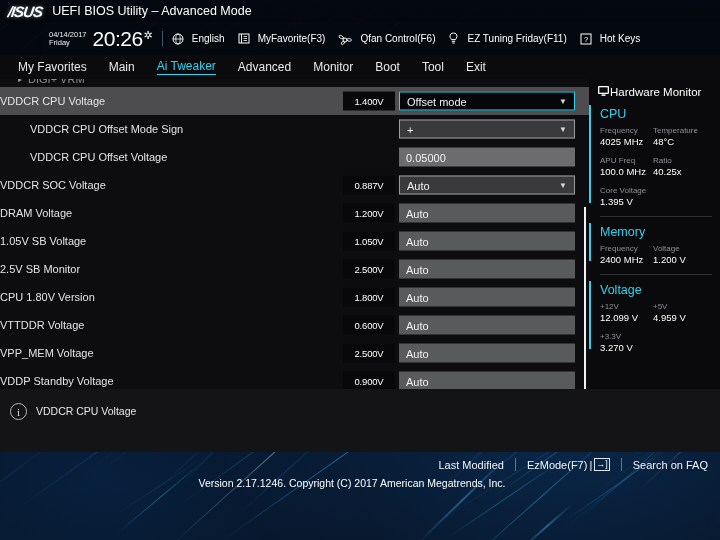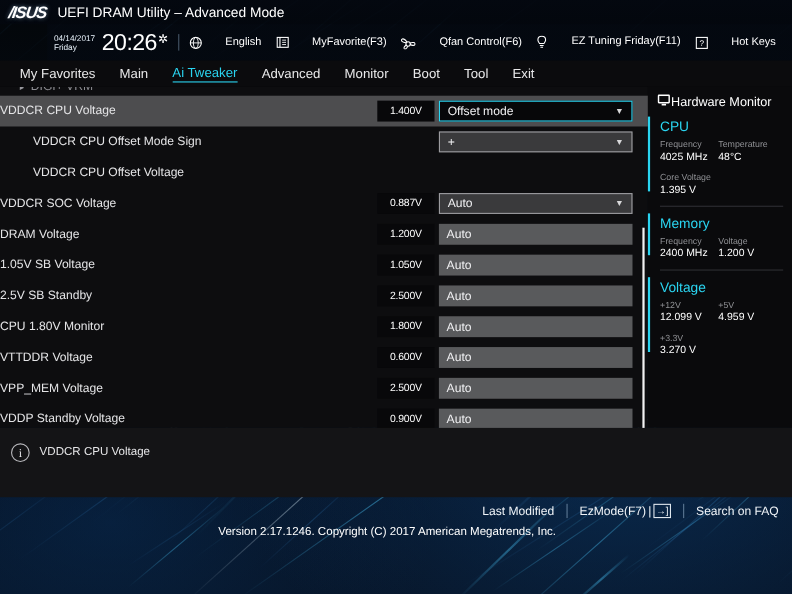--- a/index.html
+++ b/index.html
@@ -48,21 +48,21 @@
     position: relative; height: 33px;
     display: flex; align-items: center; padding-left: 6px;
     background: linear-gradient(180deg, rgba(4,9,18,.70), rgba(4,9,18,.55));
     color: #fff;
     margin-left: 43px;
   }
   .dt { display: flex; flex-direction: column; line-height: 1.05; font-size: 7.5px; color: #e8f2fb; }
   .clock { font-size: 21px; color: #fff; margin-left: 6px; letter-spacing: -.5px; }
   .gear { margin-left: 1px; margin-top: -7px; font-size: 11px; color: #fff; }
   .vsep { width: 1px; height: 15px; background: rgba(150,180,210,.45); margin: 0 9px; }
-  .tb-item { display: flex; gap: 21px; font-size: 10px; color: #fff; margin-right: 13px; white-space: nowrap; }
+  .tb-item { display: flex; align-items: center; gap: 8px; font-size: 10px; color: #fff; margin-right: 13px; white-space: nowrap; }
   .tb-item svg { display: block; }
 
   
   .navbar {
     position: relative; height: 24px;
     background: #0b0b0d;
     display: flex; align-items: center; padding-left: 18px; gap: 22px;
   }
   .tab { font-size: 12px; color: #e9e9ea; white-space: nowrap; padding-bottom: 1px; }
   .tab.active { color: #2ad4f0; border-bottom: 1px solid #2ad4f0; }
@@ -251,21 +251,21 @@
       <div class="streak dim" style="top:23.992705356326283px;left:262.7582837560951px;width:121.61912921425846px;transform:rotate(-35.085462572558534deg);opacity:0.37"></div>
       <div class="streak dim" style="top:8.04173946755088px;left:680.1474520937295px;width:96.99590208334658px;transform:rotate(-40.641110305972916deg);opacity:0.34"></div>
       <div class="streak dim" style="top:38.14594985830875px;left:562.2474625530874px;width:157.80243878616133px;transform:rotate(-41.59881878439282deg);opacity:0.39"></div>
       <div class="streak dim" style="top:26.02344275732685px;left:146.34084233378098px;width:66.85109735319908px;transform:rotate(-30.934578180748307deg);opacity:0.16"></div>
       <div class="streak dim" style="top:55.408452775053895px;left:190.23925553552772px;width:194.25594813388585px;transform:rotate(-34.412728788523346deg);opacity:0.32"></div>
       <div class="streak dim" style="top:19.38035846658999px;left:533.7279203225523px;width:168.78664499092227px;transform:rotate(-41.330791001827826deg);opacity:0.19"></div>
     </div>
 
   <div class="titlebar">
     <span class="asus-logo">/ISUS</span>
-    <span class="app-title">UEFI DRAM Utility – Advanced Mode</span>
+    <span class="app-title">UEFI BIOS Utility – Advanced Mode</span>
   </div>
 
   <div class="toolbar">
     <div class="dt">
       <span>04/14/2017</span>
       <span>Friday</span>
     </div>
     <span class="clock">20:26</span>
     <span class="gear">✲</span>
     <span class="vsep"></span>
@@ -366,20 +366,23 @@
               <div class="field dropdown">
                 <span>+</span>
                 <span class="caretdown">▼</span>
               </div>
             </div>
           </div>
           <div class="row lvl1">
             <div class="label">VDDCR CPU Offset Voltage</div>
             <div class="ctrl">
               <div class="readout blank"></div>
+              <div class="field input">
+                <span>0.05000</span>
+              </div>
             </div>
           </div>
           <div class="row lvl0">
             <div class="label">VDDCR SOC Voltage</div>
             <div class="ctrl">
               <div class="readout">0.887V</div>
               <div class="field dropdown">
                 <span>Auto</span>
                 <span class="caretdown">▼</span>
               </div>
@@ -397,30 +400,30 @@
           <div class="row lvl0">
             <div class="label">1.05V SB Voltage</div>
             <div class="ctrl">
               <div class="readout">1.050V</div>
               <div class="field flat">
                 <span>Auto</span>
               </div>
             </div>
           </div>
           <div class="row lvl0">
-            <div class="label">2.5V SB Standby</div>
+            <div class="label">2.5V SB Monitor</div>
             <div class="ctrl">
               <div class="readout">2.500V</div>
               <div class="field flat">
                 <span>Auto</span>
               </div>
             </div>
           </div>
           <div class="row lvl0">
-            <div class="label">CPU 1.80V Monitor</div>
+            <div class="label">CPU 1.80V Version</div>
             <div class="ctrl">
               <div class="readout">1.800V</div>
               <div class="field flat">
                 <span>Auto</span>
               </div>
             </div>
           </div>
           <div class="row lvl0">
             <div class="label">VTTDDR Voltage</div>
             <div class="ctrl">
@@ -471,20 +474,30 @@
                 <div class="hw-k">Frequency</div>
                 <div class="hw-v">4025 MHz</div>
               </div>
               <div class="hw-cell">
                 <div class="hw-k">Temperature</div>
                 <div class="hw-v">48°C</div>
               </div>
             </div>
             <div class="hw-grid hw-blk">
               <div class="hw-cell">
+                <div class="hw-k">APU Freq</div>
+                <div class="hw-v">100.0 MHz</div>
+              </div>
+              <div class="hw-cell">
+                <div class="hw-k">Ratio</div>
+                <div class="hw-v">40.25x</div>
+              </div>
+            </div>
+            <div class="hw-grid hw-blk">
+              <div class="hw-cell">
                 <div class="hw-k">Core Voltage</div>
                 <div class="hw-v">1.395 V</div>
               </div>
             </div>
           </div>
           <div class="hw-div"></div>
           <div class="hw-sec accent">
             <div class="hw-h">Memory</div>
             <div class="hw-grid hw-blk">
               <div class="hw-cell">

